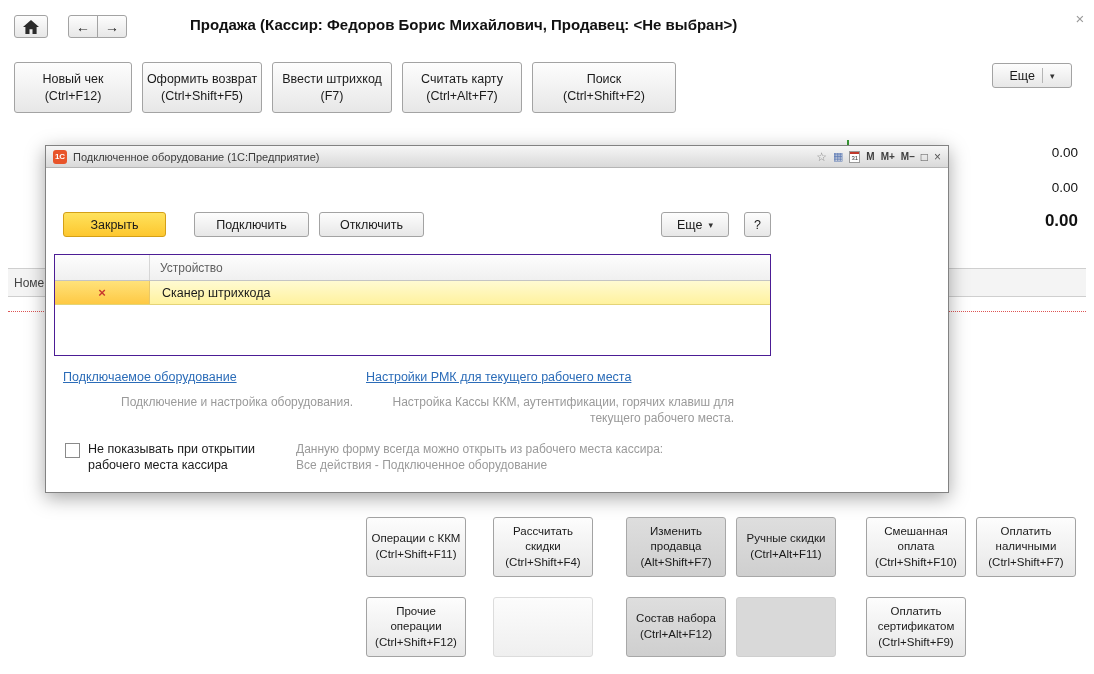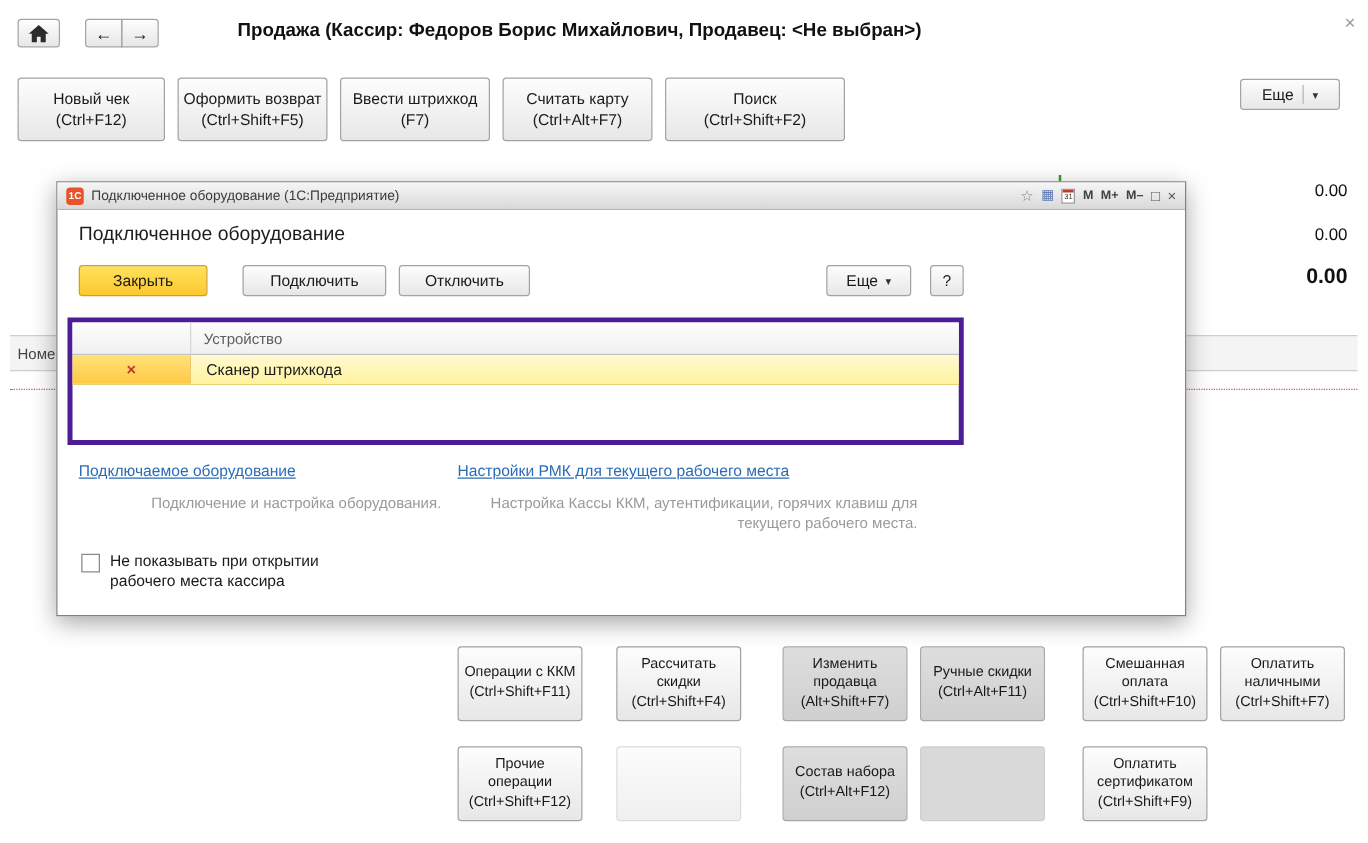--- a/index.html
+++ b/index.html
@@ -64,21 +64,21 @@
   .tb-win { font-size:12px; color:#555; }
 
   .dlg-heading { position:absolute; left:17px; top:33px; font-size:15.5px; color:#1d1d1d; }
   .dlg-btn { position:absolute; top:66px; height:25px; }
   .dlg-close-btn { left:17px; width:103px; background:linear-gradient(#ffe25c,#fdc72f); border-color:#d4a017; }
   .dlg-connect-btn { left:148px; width:115px; }
   .dlg-disconnect-btn { left:273px; width:105px; }
   .dlg-more-btn { left:615px; width:68px; gap:6px; }
   .dlg-help-btn { left:698px; width:27px; }
 
-  .dlg-table { position:absolute; left:8px; top:108px; width:717px; height:102px; border:4px solid #4c1d95; background:#fff; }
+  .dlg-table { position:absolute; left:8px; top:108px; width:717px; height:102px; border:1px solid #4c1d95; background:#fff; }
   .dt-header { height:26px; display:flex; background:linear-gradient(#fdfdfd,#f0f0f0); border-bottom:1px solid #c4c4c4; }
   .dt-h-status { width:95px; border-right:1px solid #d6d6d6; }
   .dt-h-device { flex:1; font-size:12px; color:#5f5f5f; display:flex; align-items:center; padding-left:10px; }
   .dt-row { height:24px; display:flex; border-bottom:1px solid #e4d477; }
   .dt-c-status { width:95px; background:linear-gradient(#ffe27a,#fec944); border-right:1px solid #e8c86a;
                  display:flex; align-items:center; justify-content:center; }
   .status-x { color:#c8372d; font-weight:bold; font-size:13px; line-height:1; }
   .dt-c-device { flex:1; background:linear-gradient(#fffad2,#fff29e); display:flex; align-items:center;
                  padding-left:12px; font-size:12.5px; color:#1a1a1a; }
 
@@ -175,21 +175,20 @@
         <span class="cal-top"></span>
         <span class="cal-num">31</span>
       </span>
       <span class="tb-m">М</span>
       <span class="tb-m">М+</span>
       <span class="tb-m">М–</span>
       <span class="tb-win">□</span>
       <span class="tb-win">×</span>
     </div>
 
-    <div class="dlg-heading">Подключенное оборудование</div>
 
     <button class="btn dlg-btn dlg-close-btn">Закрыть</button>
     <button class="btn dlg-btn dlg-connect-btn">Подключить</button>
     <button class="btn dlg-btn dlg-disconnect-btn">Отключить</button>
     <button class="btn dlg-btn dlg-more-btn">
       <span>Еще</span>
       <span class="more-arr">▾</span>
     </button>
     <button class="btn dlg-btn dlg-help-btn">?</button>
 
@@ -207,20 +206,24 @@
     </div>
 
     <a class="dlg-link l1" href="#">Подключаемое оборудование</a>
     <a class="dlg-link l2" href="#">Настройки РМК для текущего рабочего места</a>
 
     <div class="dlg-desc d1">Подключение и настройка оборудования.</div>
     <div class="dlg-desc d2">Настройка Кассы ККМ, аутентификации, горячих клавиш для текущего рабочего места.</div>
 
     <span class="checkbox"></span>
     <div class="cb-label">Не показывать при открытии рабочего места кассира</div>
+    <div class="dlg-note">
+      <div>Данную форму всегда можно открыть из рабочего места кассира:</div>
+      <div>Все действия - Подключенное оборудование</div>
+    </div>
   </div>
 
   <button class="btn col gb" style="left:366px;top:517px">
     <span>Операции с ККМ</span>
     <span class="b-short">(Ctrl+Shift+F11)</span>
   </button>
   <button class="btn col gb" style="left:493px;top:517px">
     <span>Рассчитать скидки</span>
     <span class="b-short">(Ctrl+Shift+F4)</span>
   </button>

